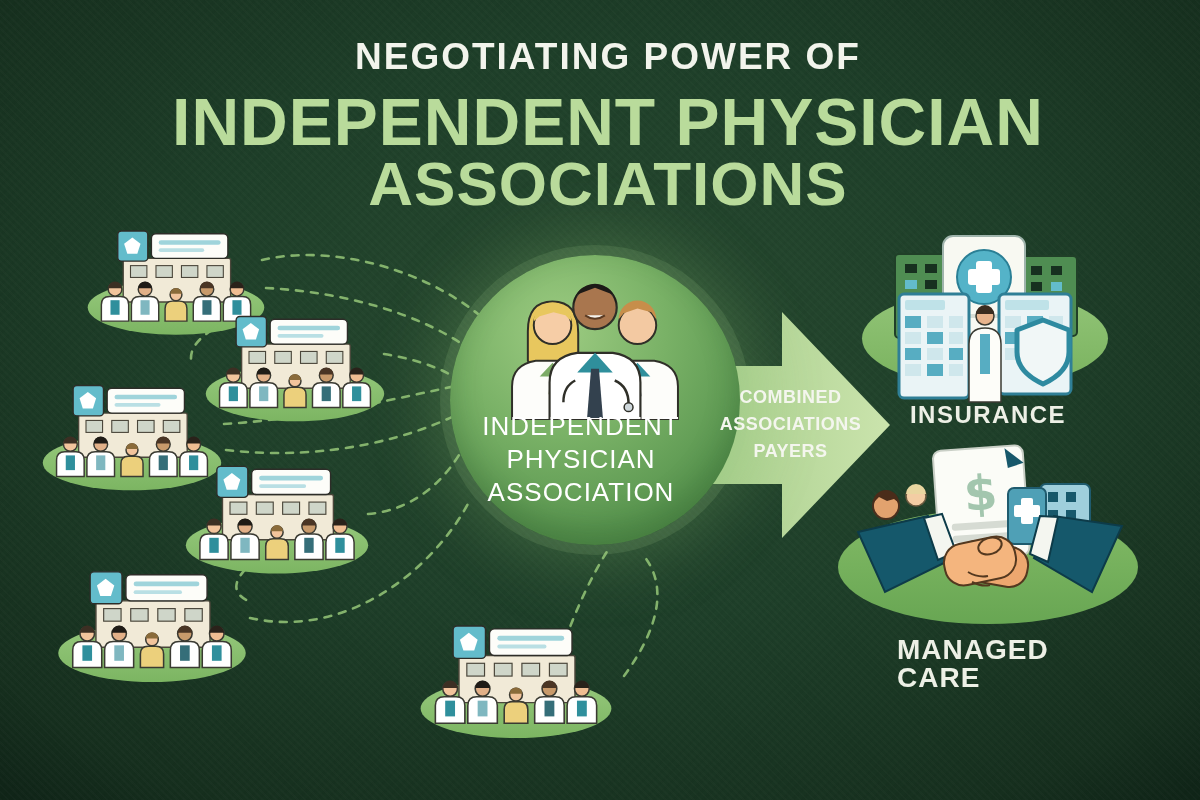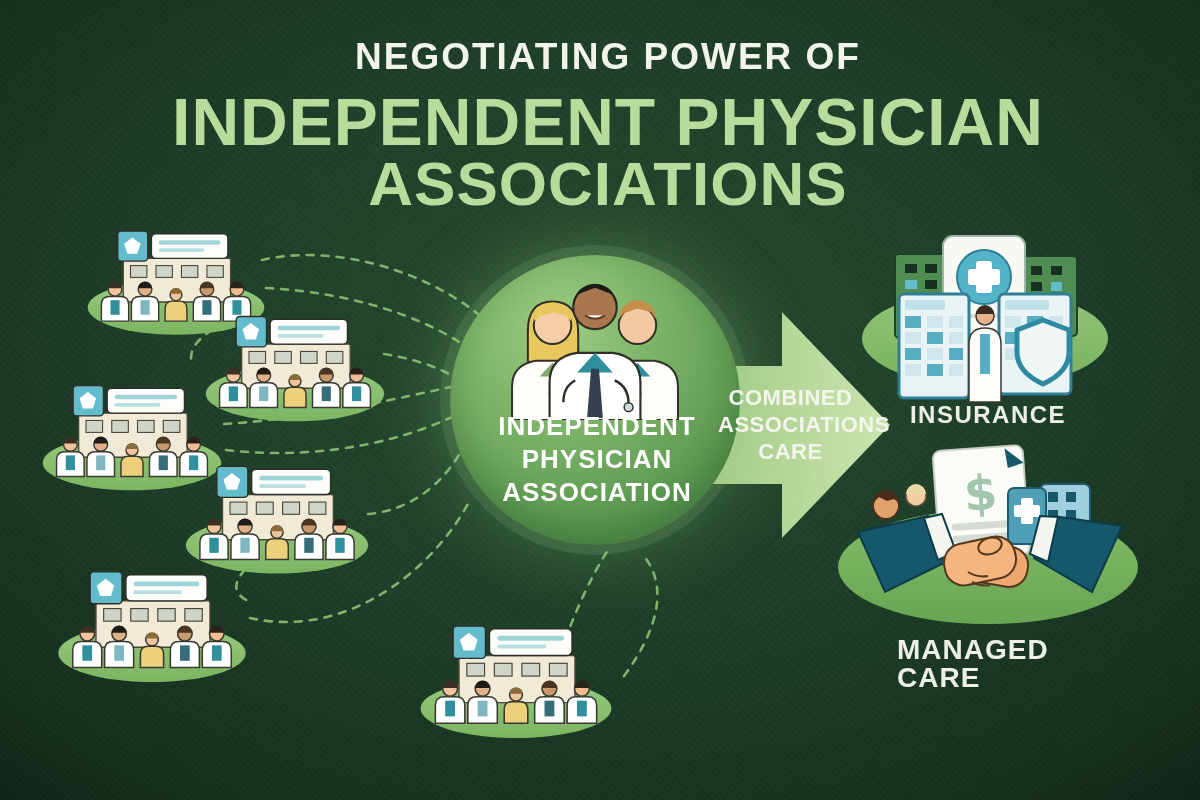--- a/index.html
+++ b/index.html
@@ -32,33 +32,33 @@
   .c1{left:85px;  top:226px; width:182px; height:112px;}
   .c2{left:203px; top:312px; width:184px; height:112px;}
   .c3{left:40px;  top:380px; width:184px; height:114px;}
   .c4{left:183px; top:462px; width:188px; height:114px;}
   .c5{left:55px;  top:568px; width:194px; height:116px;}
   .c6{left:414px; top:622px; width:204px; height:118px;}
 
   
   #arrow{left:660px; top:300px; z-index:4;}
   #arrow-label{left:718px; top:384px; width:145px; z-index:7; text-align:center;
-    color:#f4f6ee; font-weight:700; font-size:22px; line-height:27px; letter-spacing:0.5px;}
+    color:#f4f6ee; font-weight:700; font-size:18px; line-height:27px; letter-spacing:0.5px;}
 
   
   #ipa-circle{
     left:450px; top:255px; width:290px; height:290px; border-radius:50%; z-index:5;
     background:radial-gradient(circle at 38% 26%, #9ccb81 0%, #79b166 38%, #5a9650 72%, #4a8643 100%);
     box-shadow:0 0 65px 18px rgba(145,200,120,0.25), inset 0 -14px 30px rgba(20,60,25,0.25);
   }
   #ipa-circle::before{content:""; position:absolute; inset:-10px; border-radius:50%;
     border:10px solid rgba(165,205,140,0.14);}
   #trio{left:466px; top:262px; z-index:6;}
-  #ipa-label{left:452px; top:410px; width:290px; z-index:7; text-align:center;
-    color:#ffffff; font-weight:700; font-size:26px; line-height:33px; letter-spacing:1px;}
+  #ipa-label{left:436px; top:410px; width:290px; z-index:7; text-align:center;
+    color:#ffffff; font-weight:400; font-size:26px; line-height:33px; letter-spacing:1px;}
 
   
   .target-oval{position:absolute; border-radius:50%; z-index:3;
     background:linear-gradient(180deg,#93c578 0%, #79b25e 100%);}
   #insurance-oval{left:862px; top:290px; width:246px; height:97px;}
   #managed-oval{left:838px; top:510px; width:300px; height:114px;
     background:linear-gradient(180deg,#83bb66 0%, #68a653 100%);}
   #insurance-art{left:855px; top:230px; z-index:6;}
   #managed-art{left:840px; top:440px; z-index:6;}
   #insurance-label{left:888px; top:402px; width:200px; z-index:7; text-align:center;
@@ -163,21 +163,21 @@
         <use href="#clinic-group"></use>
       </svg>
     </div>
 
   <svg id="arrow" class="abs" width="240" height="250" viewBox="0 0 240 250">
     <polygon points="0,66 122,66 122,12 230,125 122,238 122,184 0,184" fill="url(#arrowGrad)"></polygon>
   </svg>
   <div id="arrow-label" class="abs">
     <div>COMBINED</div>
     <div>ASSOCIATIONS</div>
-    <div>CARE</div>
+    <div>PAYERS</div>
   </div>
 
   <div id="ipa-circle" class="abs"></div>
   <svg id="trio" class="abs" width="258" height="158" viewBox="0 0 260 160">
 
     <path d="M62 70 q0 -30 25 -30 q26 0 26 32 v28 q-6 10 -25 10 q-20 0 -26 -10 z" fill="#e8c75e" stroke="#2f2f28" stroke-width="2"></path>
     <circle cx="87" cy="64" r="19" fill="#f6cda6" stroke="#2f2f28" stroke-width="2"></circle>
     <path d="M68 60 a19 19 0 0 1 38 0 l-6 -6 -12 -3 -14 4 z" fill="#e8c75e"></path>
     <path d="M46 160 v-34 q0 -22 24 -26 h34 q24 4 24 26 v34 z" fill="#fdfdfa" stroke="#2f2f28" stroke-width="2"></path>
     <polygon points="87,102 74,116 100,116" fill="#7cab67"></polygon>

